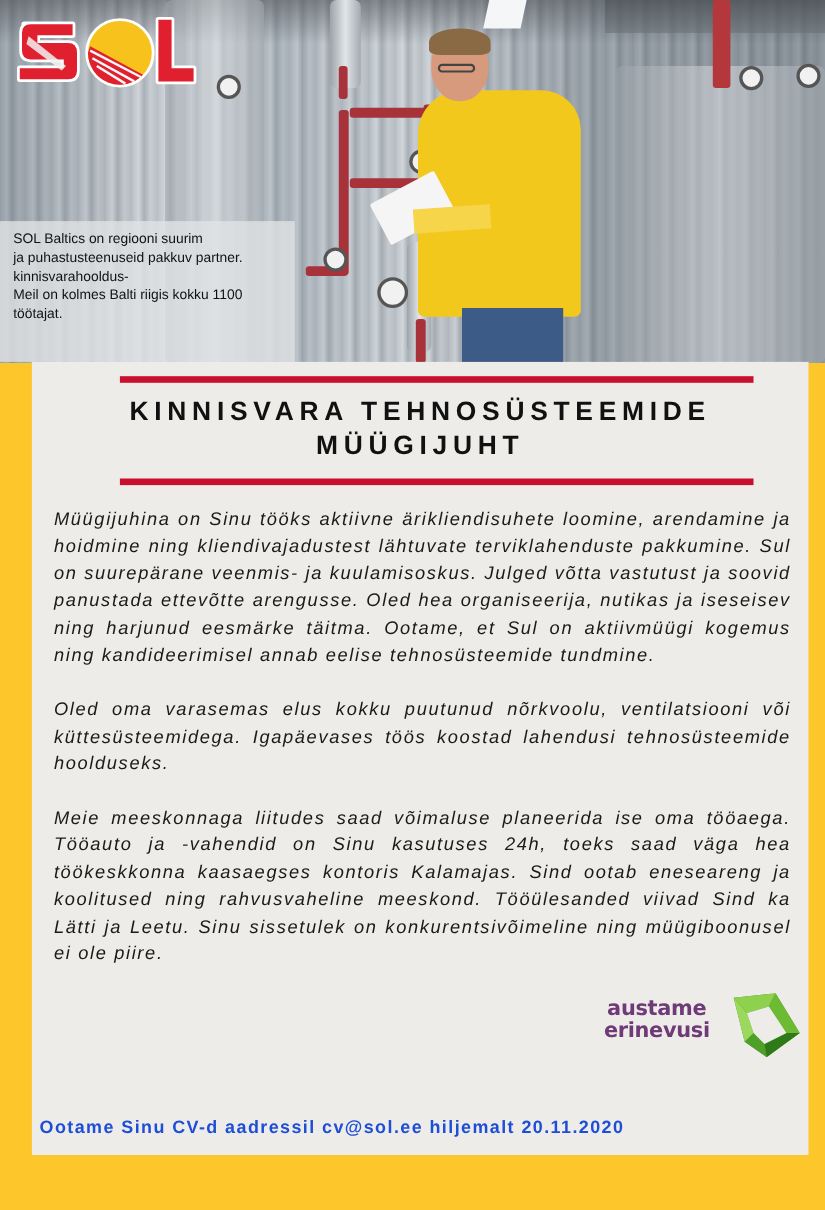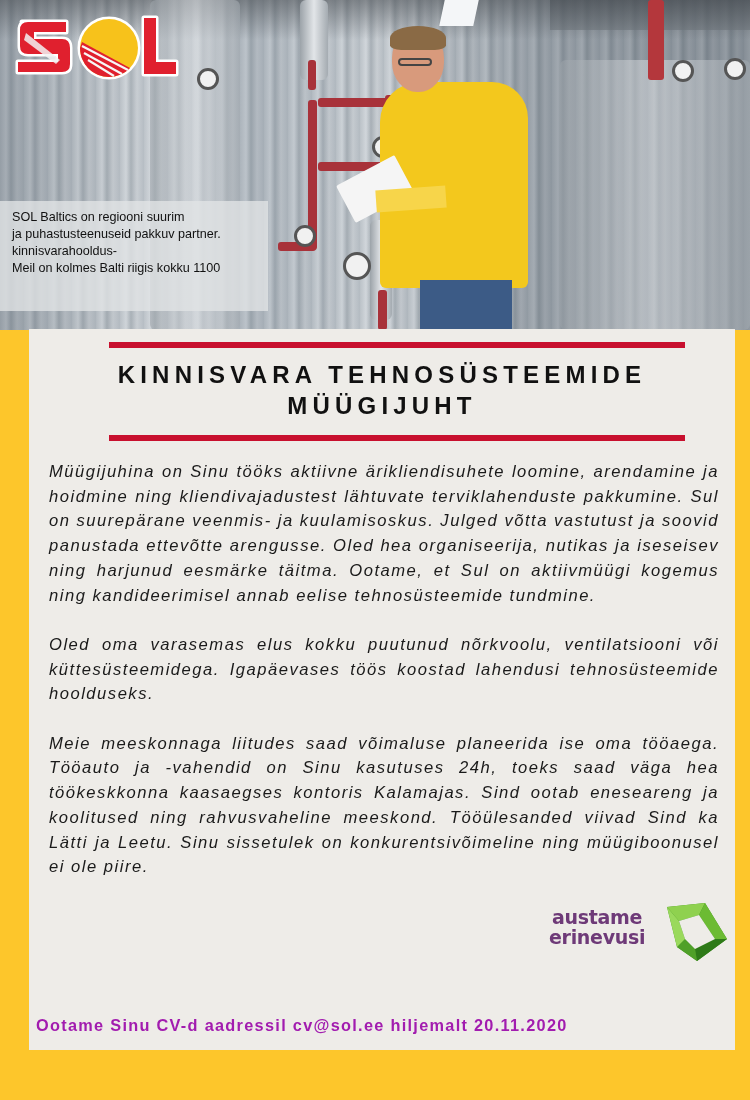--- a/index.html
+++ b/index.html
@@ -24,21 +24,21 @@
   .person .hair { position:absolute; left:10px; top:8px; width:56px; height:24px; border-radius: 50% 50% 20% 20%; background:#8a6a45; }
   .person .glasses { position:absolute; left:18px; top:40px; width:34px; height:8px; border:2px solid #444; border-radius:4px; }
   .person .shirt { position:absolute; left:0; top:64px; width:148px; height:206px; background:#f3c81d; border-radius: 40px 36px 6px 6px; }
   .person .jeans { position:absolute; left:40px; top:262px; width:92px; height:60px; background:#3c5b86; }
   .person .paper { position:absolute; left:-38px; top:150px; width:66px; height:42px; background:#f5f5f5; transform: rotate(-28deg); border-radius: 2px; }
   .person .folder { position:absolute; left:-4px; top:170px; width:70px; height:22px; background:#f7d54a; transform: rotate(-4deg); }
 
   .logo { position:absolute; left:12px; top:8px; width:168px; height:74px; }
 
   .intro-box {
-    position:absolute; left:0; top:201px; width:268px; height:110px;
+    position:absolute; left:0; top:201px; width:268px; height:128px;
     background: rgba(225,228,230,0.78); padding: 8px 10px 0 12px;
     color:#111; font-size:12.6px; line-height:17px;
   }
   .intro-box span { display:block; }
 
   .card {
     position:absolute; left:29px; top:329px; width:706px; height:721px;
     background:#EEECE8;
   }
   .rule { position:absolute; left:80px; width:576px; height:6px; background:#C8102E; }
@@ -60,21 +60,21 @@
   .body p:last-child { margin-bottom: 0; }
 
   .badge { position:absolute; left:520px; top:574px; width:180px; height:56px; }
   .badge-text { position:absolute; left:0; top:4px; width:96px; text-align:center;
     font-family: "DejaVu Sans", sans-serif; font-weight:700; color:#6e3a78; font-size:19px; line-height:20px; letter-spacing:-0.3px; }
   .badge-text span { display:block; }
   .badge-gem { position:absolute; left:116px; top:0px; width:64px; height:58px; }
 
   .footer {
     position:absolute; left:36px; top:1012px; width:680px;
-    color:#a21caf; font-weight:700; font-size:16.3px; line-height:27px; letter-spacing:1.3px;
+    color:#1d4ed8; font-weight:700; font-size:16.3px; line-height:27px; letter-spacing:1.3px;
   }
   .footer span { display:block; }
 </style>
 </head>
 <body>
 
 <div class="hero">
   <div class="ceiling"></div>
   <div class="insul" style="left:150px;top:0;width:90px;height:330px;opacity:.55"></div>
   <div class="insul" style="left:560px;top:60px;width:190px;height:270px;opacity:.5"></div>
@@ -122,20 +122,21 @@
   <path d="M72 45 L110 66" stroke="#f7f7f7" stroke-width="2.2"></path>
   <path d="M76 52 L102 68" stroke="#f7f7f7" stroke-width="2.2"></path>
   <path d="M132 10 H144 V54 H164 V66 H132 Z" fill="#E0202E"></path>
 </svg>
 
 <div class="intro-box">
   <span>SOL Baltics on regiooni suurim</span>
   <span>ja puhastusteenuseid pakkuv partner.</span>
   <span>kinnisvarahooldus-</span>
   <span>Meil on kolmes Balti riigis kokku 1100</span>
+  <span>töötajat.</span>
 </div>
 
 <div class="card">
   <div class="rule top"></div>
   <h1 class="title">
     <span>KINNISVARA TEHNOSÜSTEEMIDE</span>
     <span>MÜÜGIJUHT</span>
   </h1>
   <div class="rule bottom"></div>
 

